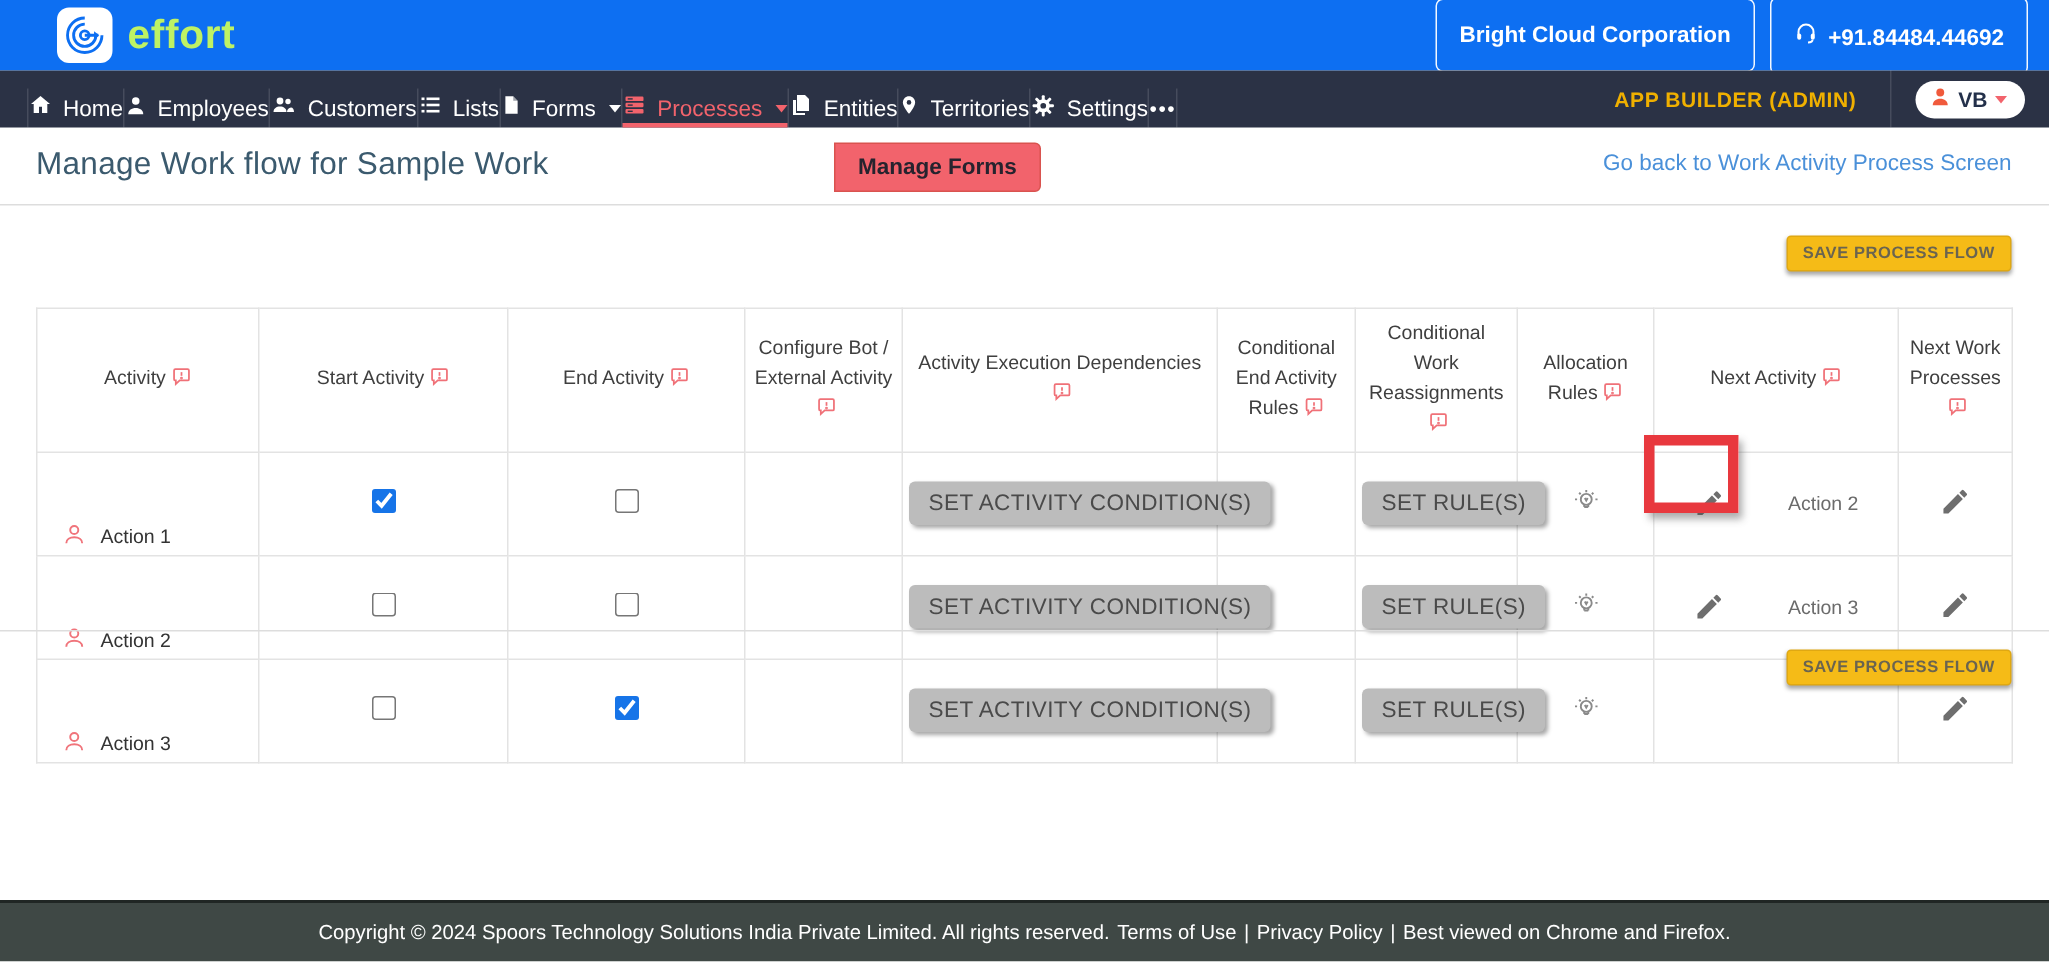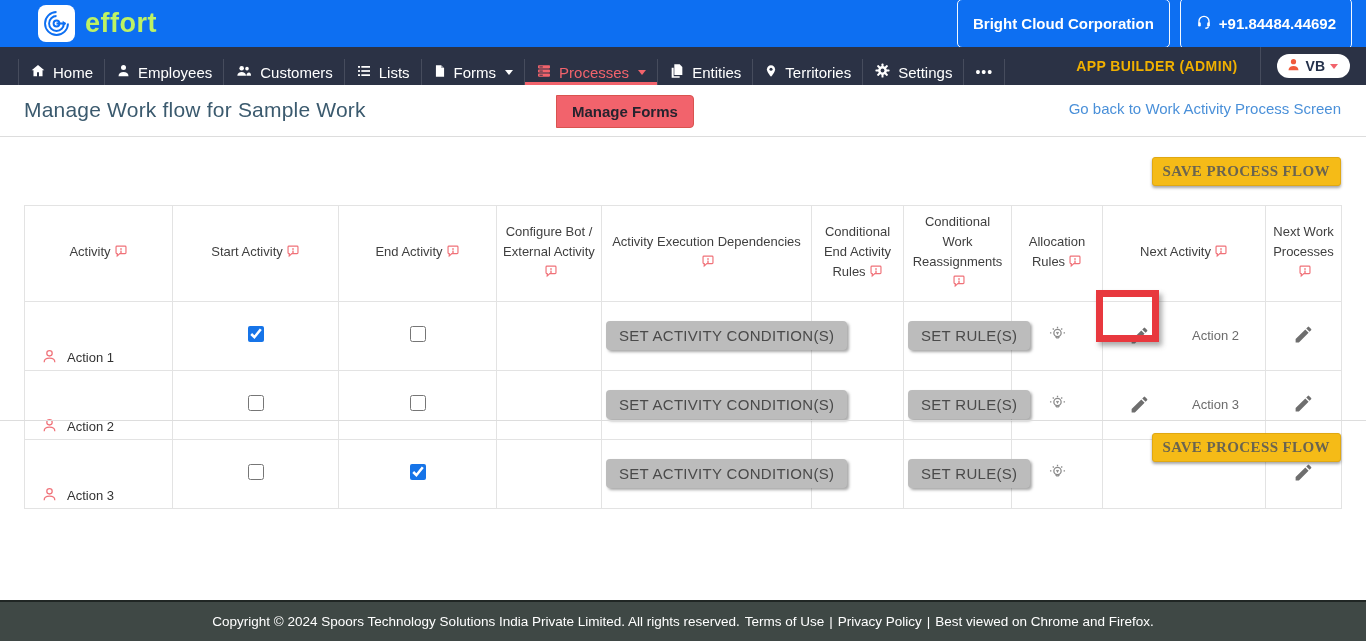--- a/index.html
+++ b/index.html
@@ -6,26 +6,26 @@
   html,body { width:1366px; height:641px; font-family:"Liberation Sans", sans-serif; background:#fff; overflow:hidden; }
   #app { position:relative; width:1366px; height:641px; background:#fff; }
 
   
   .topbar { position:absolute; top:0; left:0; width:1366px; height:47px; background:#0d6ff2;
             display:flex; align-items:center; padding:0 14px 0 38px; }
   .logo-box { width:37px; height:37px; background:#fff; border-radius:8px; display:flex; align-items:center; justify-content:center; }
   .logo-text { color:#bef264; font-size:27px; font-weight:bold; margin-left:10px; letter-spacing:.5px; }
   .topbar-spacer { flex:1; }
   .top-btn { border:1px solid rgba(255,255,255,.95); border-radius:5px; color:#fff; background:transparent;
-             font-size:15px; font-weight:bold; padding:15px 15px; margin-left:10px; display:flex; align-items:center; gap:7px; cursor:pointer; }
+             font-size:15px; font-weight:bold; padding:15px 15px; margin-left:10px; display:flex; align-items:flex-end; gap:7px; cursor:pointer; }
 
   
   .navbar { position:absolute; top:47px; left:0; width:1366px; height:38px; background:#2b3245;
             display:flex; align-items:stretch; color:#fff; font-size:15px; }
-  .nav-item { display:flex; align-items:center; gap:7px; padding:0 11px; border-right:1px solid rgba(255,255,255,.13);
+  .nav-item { display:flex; align-items:center; gap:7px; padding:0 0; border-right:1px solid rgba(255,255,255,.13);
               cursor:pointer; white-space:nowrap; position:relative; font-weight:500;margin-top:12px; }
   .nav-item:first-child { margin-left:18px; border-left:1px solid rgba(255,255,255,.13); }
   .nav-item.active { color:#f2636c; }
   .nav-item.active::after { content:""; position:absolute; left:0; right:0; bottom:0; height:3px; background:#f2636c; }
   .caret { width:0; height:0; border-left:4px solid transparent; border-right:4px solid transparent; border-top:5px solid #fff; margin-left:2px; }
   .nav-item.active .caret { border-top-color:#f2636c; }
   .nav-right { margin-left:auto; display:flex; align-items:center; }
   .role-label { color:#f0b000; font-weight:bold; font-size:14px; letter-spacing:.4px; padding:0 22px; border-right:1px solid rgba(255,255,255,.13); height:100%; display:flex; align-items:center; }
   .user-pill { background:#fff; border-radius:16px; padding:3px 12px 3px 9px; display:flex; align-items:center; gap:5px; margin:0 16px; cursor:pointer; }
   .user-pill .initials { color:#23304a; font-weight:bold; font-size:14px; }
@@ -36,22 +36,22 @@
   .page-title { position:absolute; left:24px; top:98px; font-size:21px; color:#3b5a6e; font-weight:500; letter-spacing:.2px; }
   .seg-control { position:absolute; left:556px; top:95px; display:flex; }
   .seg-btn { font-size:15px; font-weight:bold; padding:7px 15px; cursor:pointer; border:1px solid #adadad; color:#222; }
   .seg-btn.inactive { background:linear-gradient(#fafafa,#e9e9e9); border-radius:4px 0 0 4px; border-right:none; }
   .seg-btn.active-flow { background:#f2636c; border:1px solid #d9534f; border-radius:0 4px 4px 0; color:#26232e; }
   .back-link { position:absolute; right:25px; top:100px; color:#4a90d9; font-size:15px; text-decoration:none; cursor:pointer; }
   .divider { position:absolute; left:0; width:1366px; height:1px; background:#ddd; }
   .divider.d1 { top:136px; } .divider.d2 { top:420px; }
 
   .save-btn { position:absolute; right:25px; background:#f5bb17; border:1px solid #e0a812; border-radius:3px;
-              color:#6a6450; font-size:15px; font-weight:bold; letter-spacing:.4px; padding:5px 10px;
-              box-shadow:0 2px 3px rgba(0,0,0,.35); cursor:pointer;font-family:Liberation Serif, serif; }
+              color:#6a6450; font-size:11px; font-weight:bold; letter-spacing:.4px; padding:5px 10px;
+              box-shadow:0 2px 3px rgba(0,0,0,.35); cursor:pointer; }
   .save-btn.top { top:157px; } .save-btn.bottom { top:433px; }
 
   
   table.wf { position:absolute; left:24px; top:205px; width:1317px; border-collapse:collapse; table-layout:fixed; }
   .wf th, .wf td { border:1px solid #e3e3e3; font-size:13px; color:#3f3f3f; text-align:center; vertical-align:middle; }
   .wf th { height:91px; font-weight:normal; padding:6px 5px; line-height:1.55; }
   .wf td { height:35px; padding:2px 4px; }
   .info-ic { display:inline-block; vertical-align:-2px; margin-left:3px; }
   .cell-activity { display:flex; align-items:center; gap:9px; padding-left:12px; color:#333;margin-top:44px; }
   .set-btn { background:#bcbcbc; border:none; border-radius:4px; color:#4a4a4a; font-size:15px; font-weight:500;

